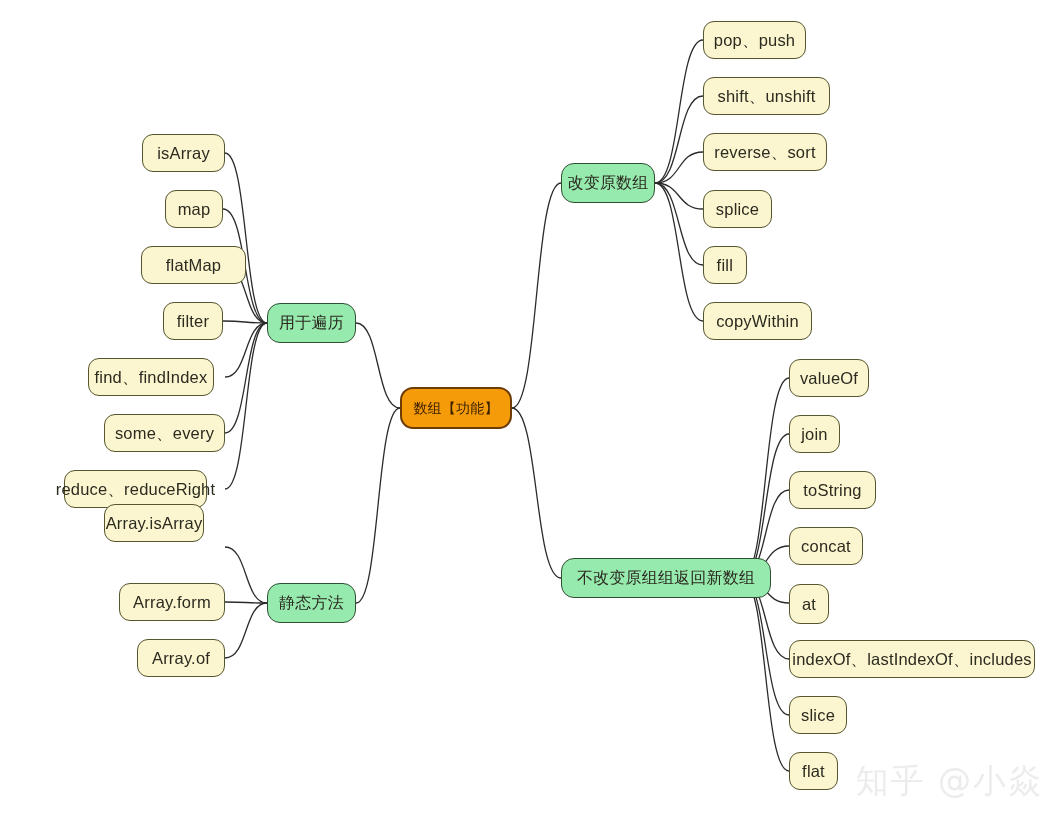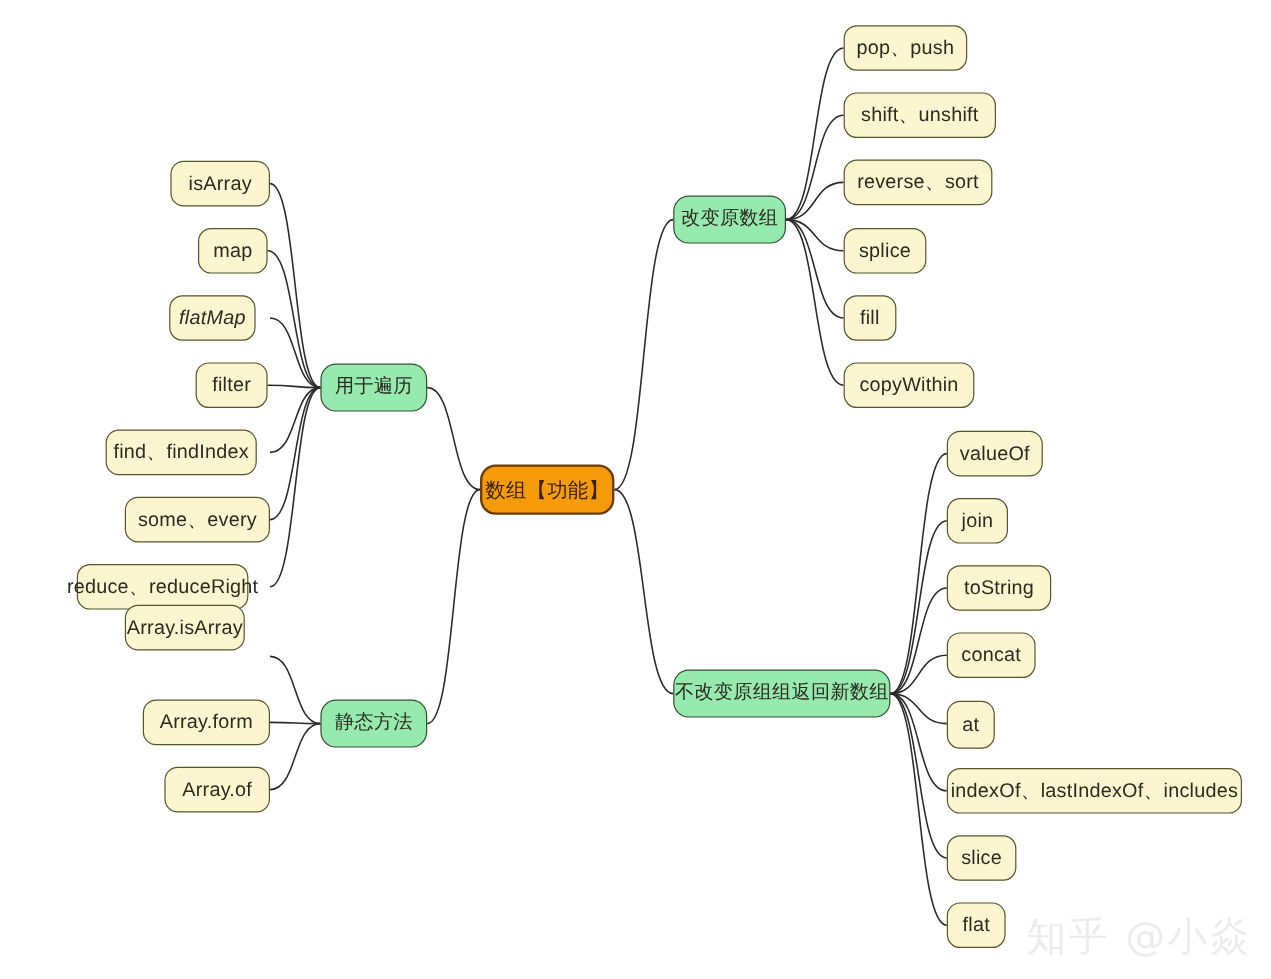--- a/index.html
+++ b/index.html
@@ -53,21 +53,21 @@
     border-radius: 13px;
     font-size: 16px;
     height: 40px;
   }
   .node.root {
     background: #f59b09;
     border-color: #6b3d04;
     border-width: 2px;
     border-radius: 13px;
     color: #3d2200;
-    font-size: 17px;
+    font-size: 14px;
     height: 42px;
     font-weight: 400;
   }
   .node .label {
     display: block;
     pointer-events: none;
   }
   #watermark {
     position: absolute;
     right: 16px;
@@ -119,21 +119,21 @@
       </div>
       <div class="node branch" style="left: 267px; top: 303px; width: 89px; height: 40px;">
         <span class="label">用于遍历</span>
       </div>
       <div class="node leaf" style="left: 142px; top: 134px; width: 83px; height: 38px;">
         <span class="label">isArray</span>
       </div>
       <div class="node leaf" style="left: 165px; top: 190px; width: 58px; height: 38px;">
         <span class="label">map</span>
       </div>
-      <div class="node leaf" style="left: 141px; top: 246px; width: 72px; height: 38px; font-style: italic;">
+      <div class="node leaf" style="left: 141px; top: 246px; width: 105px; height: 38px;">
         <span class="label">flatMap</span>
       </div>
       <div class="node leaf" style="left: 163px; top: 302px; width: 60px; height: 38px;">
         <span class="label">filter</span>
       </div>
       <div class="node leaf" style="left: 88px; top: 358px; width: 126px; height: 38px;">
         <span class="label">find、findIndex</span>
       </div>
       <div class="node leaf" style="left: 104px; top: 414px; width: 121px; height: 38px;">
         <span class="label">some、every</span>
@@ -167,21 +167,21 @@
       </div>
       <div class="node leaf" style="left: 703px; top: 190px; width: 69px; height: 38px;">
         <span class="label">splice</span>
       </div>
       <div class="node leaf" style="left: 703px; top: 246px; width: 44px; height: 38px; justify-content: flex-end;">
         <span class="label">fill</span>
       </div>
       <div class="node leaf" style="left: 703px; top: 302px; width: 109px; height: 38px;">
         <span class="label">copyWithin</span>
       </div>
-      <div class="node branch" style="left: 561px; top: 558px; width: 181px; height: 40px;">
+      <div class="node branch" style="left: 561px; top: 558px; width: 210px; height: 40px;">
         <span class="label">不改变原组组返回新数组</span>
       </div>
       <div class="node leaf" style="left: 789px; top: 359px; width: 80px; height: 38px;">
         <span class="label">valueOf</span>
       </div>
       <div class="node leaf" style="left: 789px; top: 415px; width: 51px; height: 38px;">
         <span class="label">join</span>
       </div>
       <div class="node leaf" style="left: 789px; top: 471px; width: 87px; height: 38px;">
         <span class="label">toString</span>

